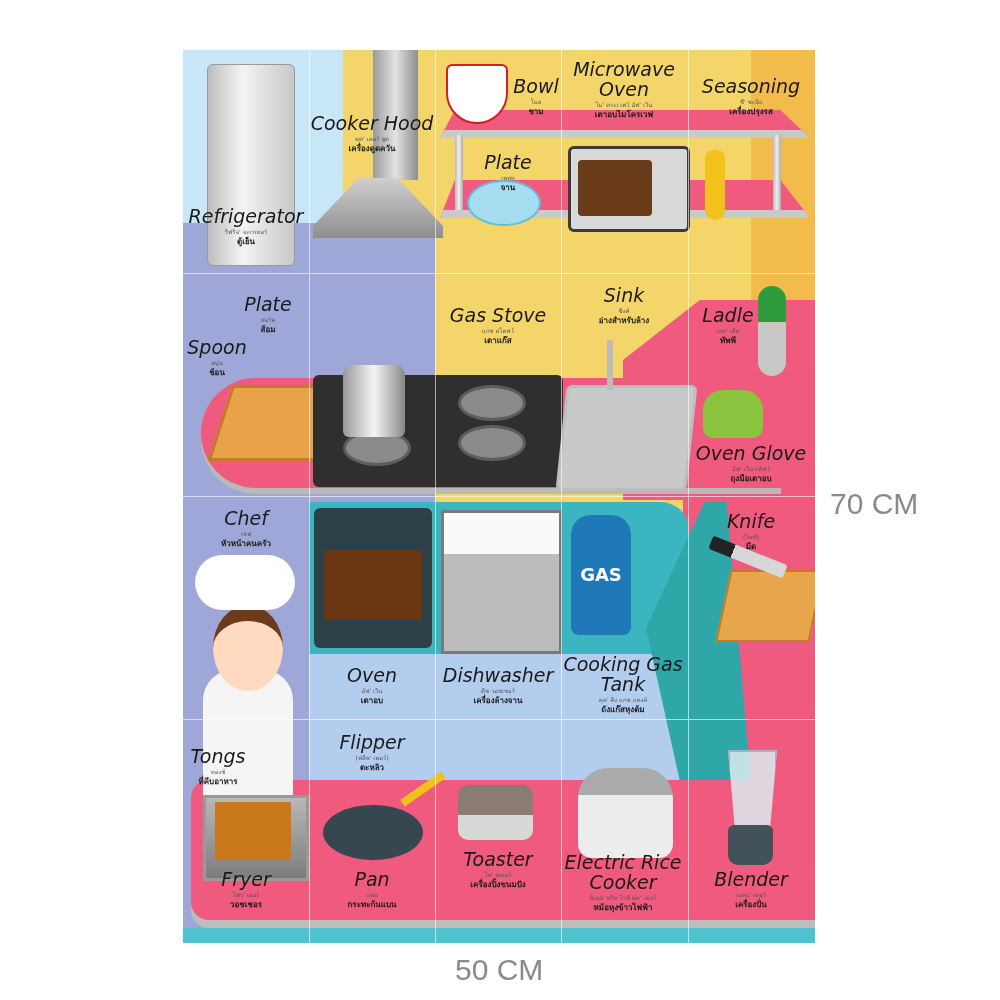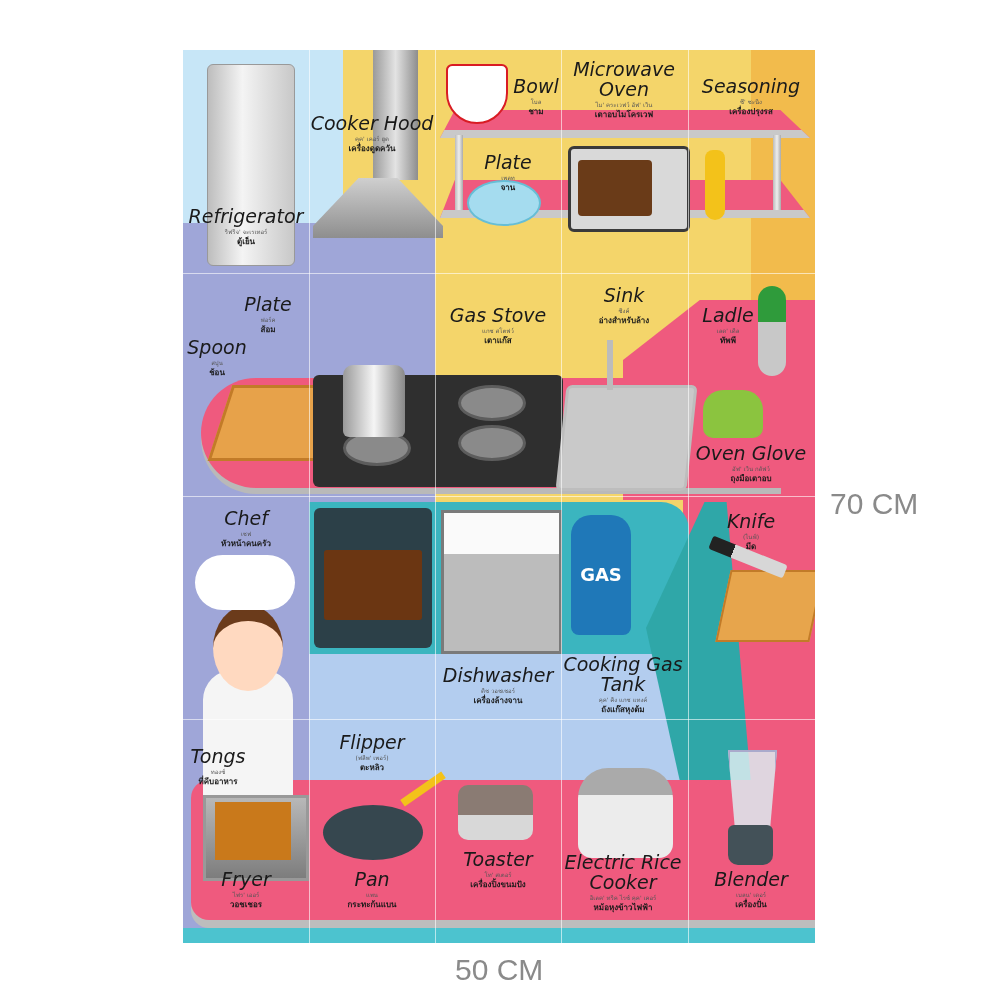--- a/index.html
+++ b/index.html
@@ -195,20 +195,25 @@
   <div class="lbl" style="left:505px;top:394px">
     <span class="en">Oven Glove</span>
     <span class="ph">อัฟ' เวิน กลัฟว์</span>
     <span class="th">ถุงมือเตาอบ</span>
   </div>
   <div class="lbl" style="left:0;top:459px">
     <span class="en">Chef</span>
     <span class="ph">เชฟ</span>
     <span class="th">หัวหน้าคนครัว</span>
   </div>
+  <div class="lbl" style="left:126px;top:616px">
+    <span class="en">Oven</span>
+    <span class="ph">อัฟ' เวิน</span>
+    <span class="th">เตาอบ</span>
+  </div>
   <div class="lbl" style="left:252px;top:616px">
     <span class="en">Dishwasher</span>
     <span class="ph">ดิช วอชเชอร์</span>
     <span class="th">เครื่องล้างจาน</span>
   </div>
   <div class="lbl" style="left:380px;top:605px;width:120px">
     <span class="en">Cooking Gas Tank</span>
     <span class="ph">คุค' คิง แกซ แทงค์</span>
     <span class="th">ถังแก๊สหุงต้ม</span>
   </div>

